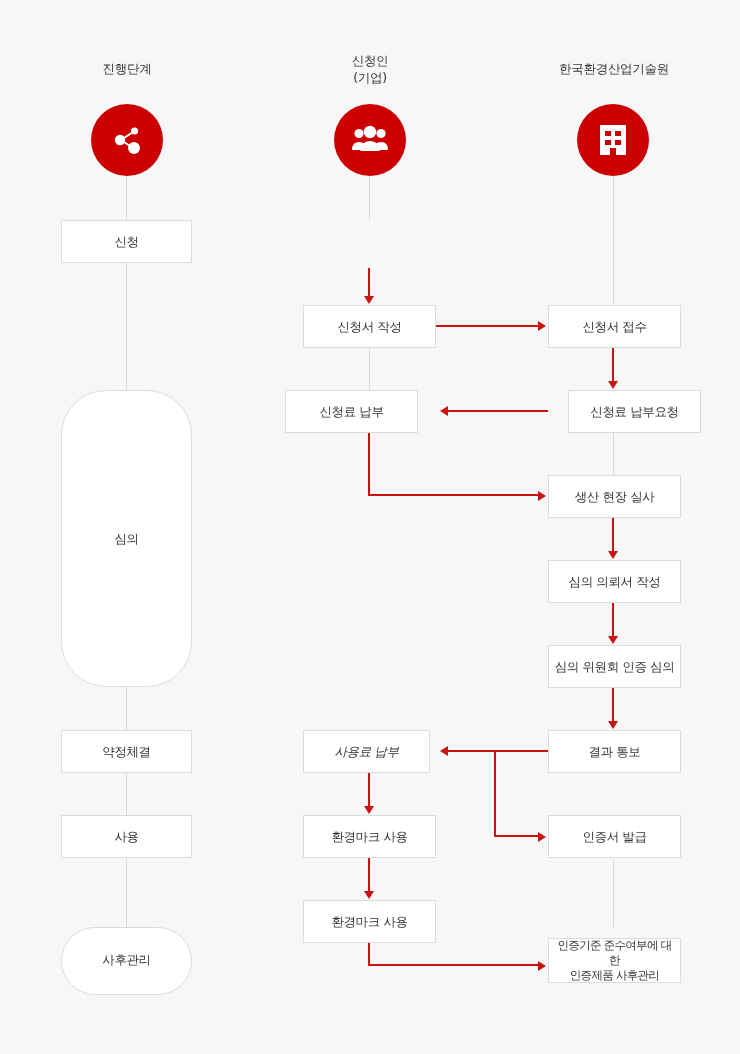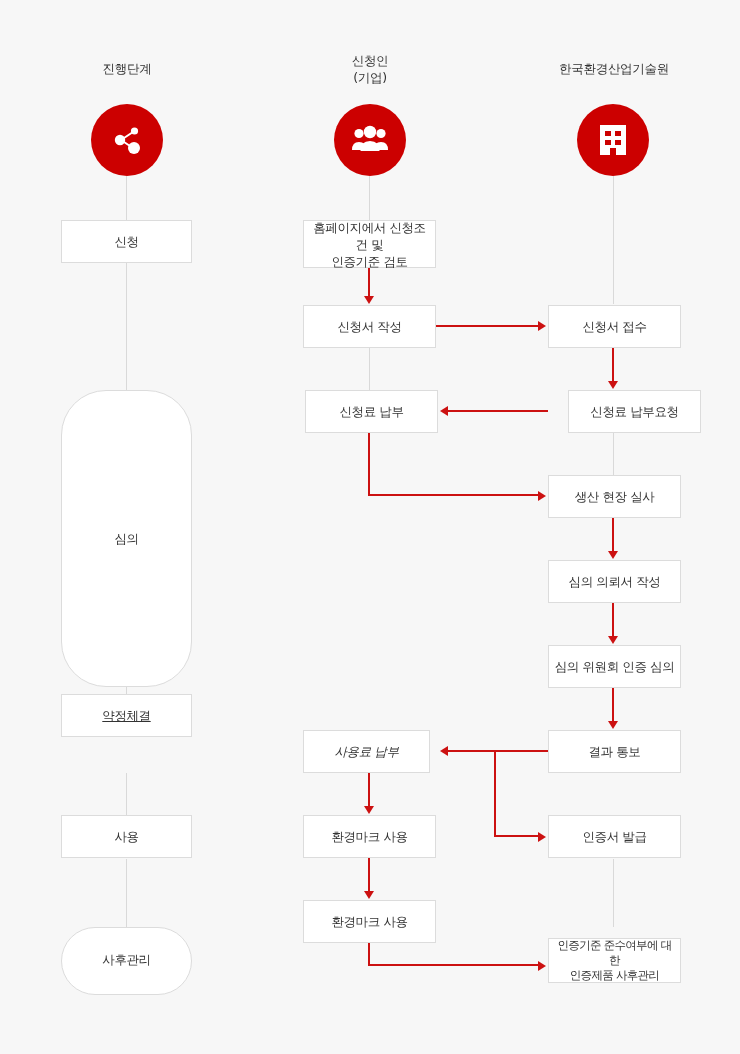--- a/index.html
+++ b/index.html
@@ -129,36 +129,34 @@
   </div>
 
   <div class="vline-gray" style="left:126px;top:176px;height:44px;"></div>
   <div class="vline-gray" style="left:126px;top:263px;height:127px;"></div>
   <div class="vline-gray" style="left:126px;top:687px;height:43px;"></div>
   <div class="vline-gray" style="left:126px;top:773px;height:42px;"></div>
   <div class="vline-gray" style="left:126px;top:859px;height:68px;"></div>
 
   <div class="box stage-big" style="left:61px;top:390px;width:131px;height:297px;">심의</div>
   <div class="box" style="left:61px;top:220px;width:131px;height:43px;">신청</div>
-  <div class="box" style="left:61px;top:694px;width:131px;height:43px;text-decoration:underline;">약정체결</div>
+  <div class="box" style="left:61px;top:730px;width:131px;height:43px;">약정체결</div>
   <div class="box" style="left:61px;top:815px;width:131px;height:43px;">사용</div>
   <div class="box stage-pill" style="left:61px;top:927px;width:131px;height:68px;">사후관리</div>
 
   <div class="vline-gray" style="left:369px;top:176px;height:44px;"></div>
 
   <div class="vline-gray" style="left:369px;top:347px;height:45px;"></div>
 
   <div class="vline-gray" style="left:613px;top:176px;height:128px;"></div>
   <div class="vline-gray" style="left:613px;top:433px;height:42px;"></div>
   <div class="vline-gray" style="left:613px;top:859px;height:68px;"></div>
 
-  <div class="box" style="left:303px;top:220px;width:133px;height:48px;">홈페이지에서 신청조건 및
-인증기준 검토</div>
   <div class="box" style="left:303px;top:305px;width:133px;height:43px;">신청서 작성</div>
-  <div class="box" style="left:305px;top:390px;width:133px;height:43px;">신청료 납부</div>
+  <div class="box" style="left:285px;top:390px;width:133px;height:43px;">신청료 납부</div>
   <div class="box" style="left:303px;top:730px;width:127px;height:43px;font-style:italic;">사용료 납부</div>
   <div class="box" style="left:303px;top:815px;width:133px;height:43px;">환경마크 사용</div>
   <div class="box" style="left:303px;top:900px;width:133px;height:43px;">환경마크 사용</div>
 
   <div class="box" style="left:548px;top:305px;width:133px;height:43px;">신청서 접수</div>
   <div class="box" style="left:568px;top:390px;width:133px;height:43px;">신청료 납부요청</div>
   <div class="box" style="left:548px;top:475px;width:133px;height:43px;">생산 현장 실사</div>
   <div class="box" style="left:548px;top:645px;width:133px;height:43px;">심의 위원회 인증 심의</div>
   <div class="box" style="left:548px;top:560px;width:133px;height:43px;">심의 의뢰서 작성</div>
   <div class="box" style="left:548px;top:730px;width:133px;height:43px;">결과 통보</div>

